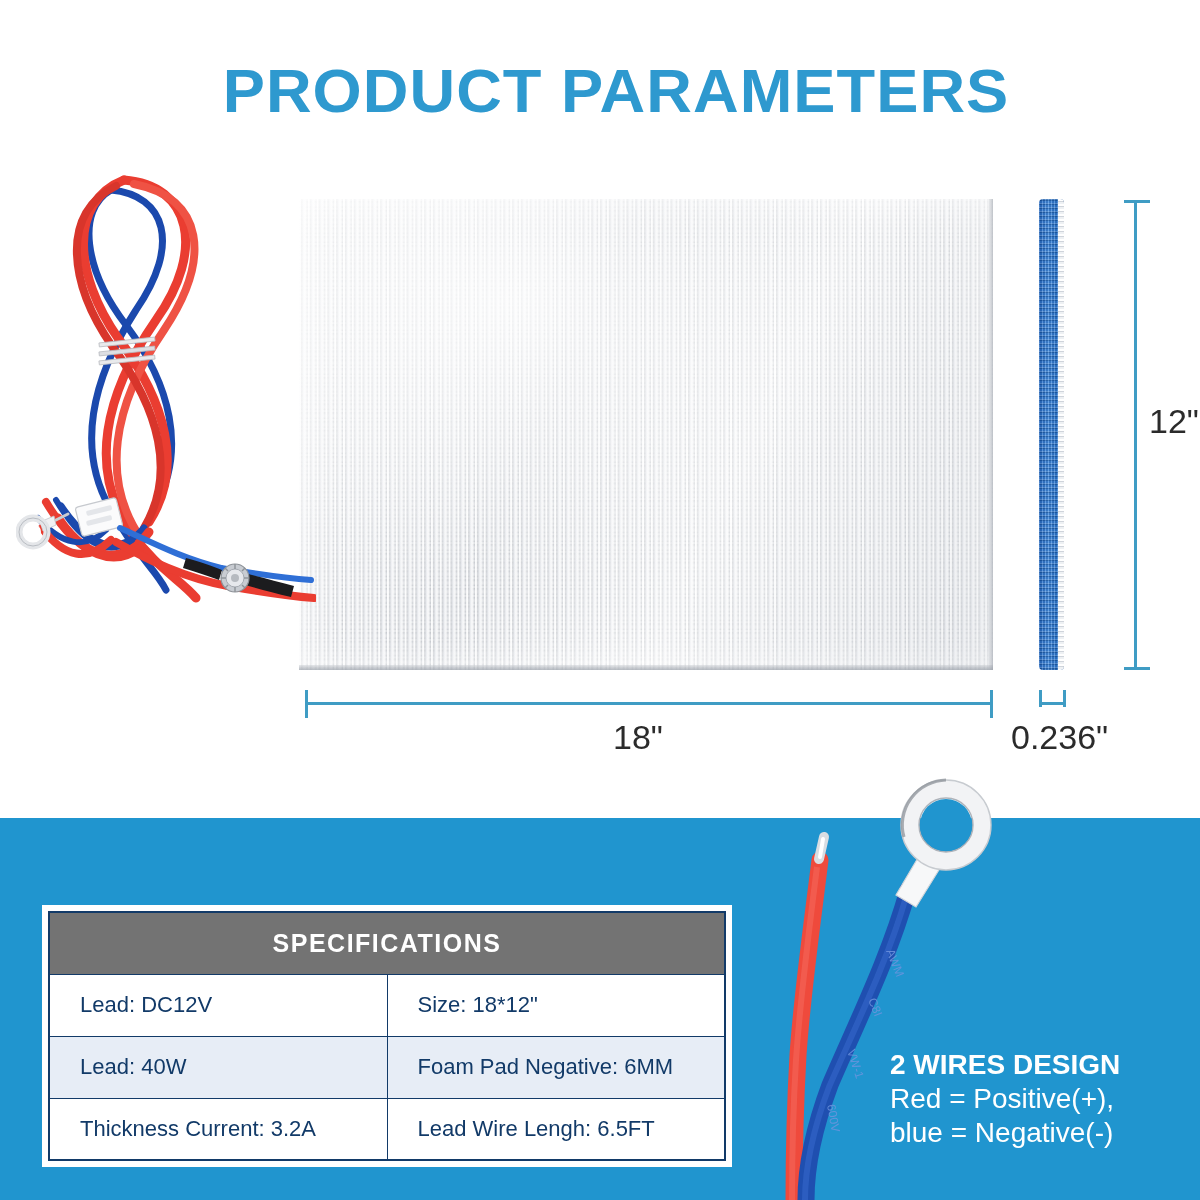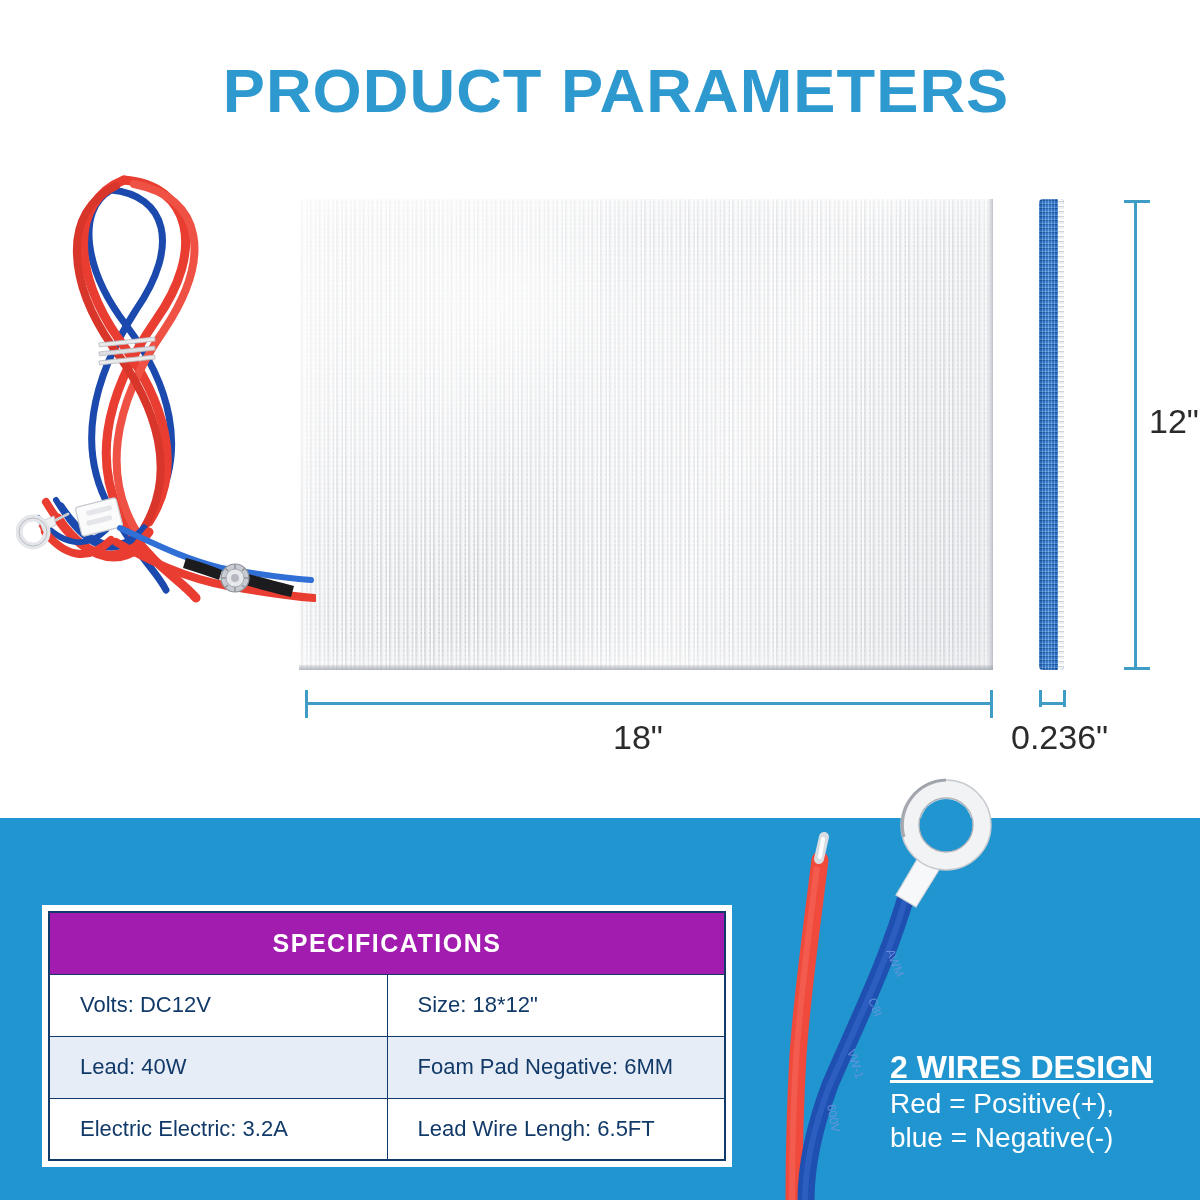--- a/index.html
+++ b/index.html
@@ -123,21 +123,21 @@
     background:#ffffff;
     padding:6px;
   }
   .spec-table {
     width:100%; height:100%;
     border:2px solid #123a68;
     border-collapse:collapse;
     background:#fff;
   }
   .spec-head {
-    background:#a21caf;
+    background:#737373;
     color:#ffffff;
     text-align:center;
     font-size:25px;
     font-weight:bold;
     letter-spacing:1.5px;
     height:62px;
     font-family:"Liberation Sans", sans-serif;
   }
   .spec-table td {
     border:1px solid #123a68;
@@ -149,21 +149,21 @@
     font-family:"Liberation Sans", sans-serif;
   }
   .spec-row-alt td { background:#e7edf6; }
 
   
   .wires-text {
     position:absolute; left:890px; top:1048px; width:300px;
     color:#ffffff;
     font-family:"Liberation Sans", sans-serif;
   }
-  .wires-title { font-size:32px; font-weight:bold; line-height:1.22;text-decoration:underline; }
+  .wires-title { font-size:28px; font-weight:bold; line-height:1.22; }
   .wires-line  { font-size:28px; font-weight:normal; line-height:1.22; }
 
   
   .wirephoto { position:absolute; left:690px; top:755px; width:360px; height:445px; }
 </style>
 </head>
 <body>
 
 <div class="page">
 
@@ -310,29 +310,29 @@
 
   <div class="spec-wrap">
     <table class="spec-table">
       <thead>
         <tr>
           <th class="spec-head" colspan="2">SPECIFICATIONS</th>
         </tr>
       </thead>
       <tbody>
         <tr>
-          <td>Volts: DC12V</td>
+          <td>Lead: DC12V</td>
           <td>Size: 18*12"</td>
         </tr>
         <tr class="spec-row-alt">
           <td>Lead: 40W</td>
           <td>Foam Pad Negative: 6MM</td>
         </tr>
         <tr>
-          <td>Electric Electric: 3.2A</td>
+          <td>Thickness Current: 3.2A</td>
           <td>Lead Wire Lengh: 6.5FT</td>
         </tr>
       </tbody>
     </table>
   </div>
 
   <div class="wires-text">
     <div class="wires-title">2 WIRES DESIGN</div>
     <div class="wires-line">Red = Positive(+),</div>
     <div class="wires-line">blue = Negative(-)</div>

